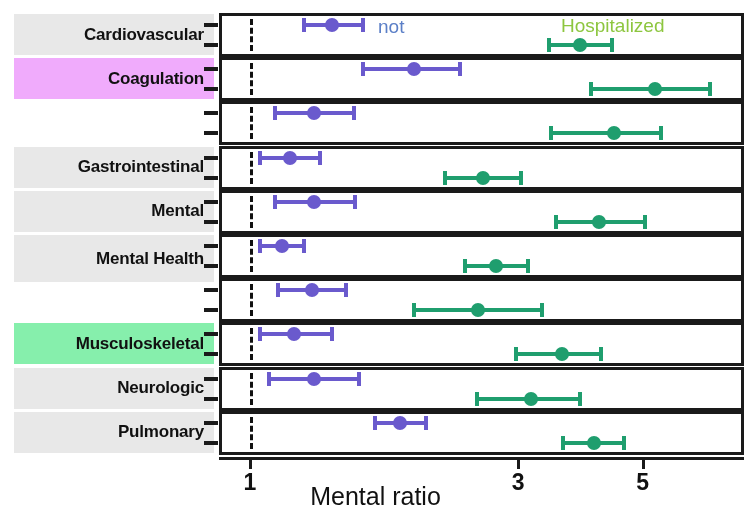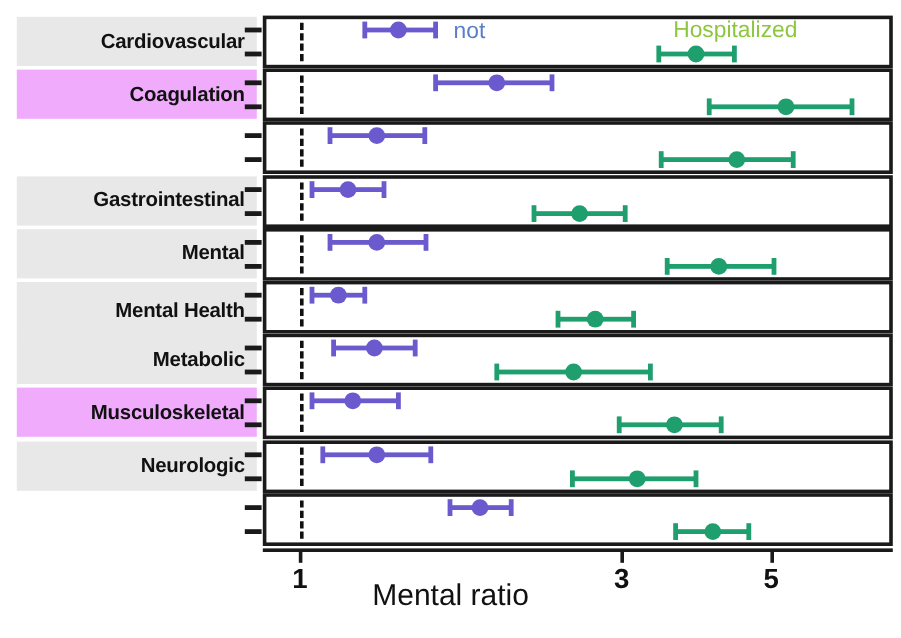--- a/index.html
+++ b/index.html
@@ -63,23 +63,23 @@
 <body>
 
 <div id="plot">
 
   <div class="label-col">
     <div class="row-label" style="top: 14px; height: 41px; background: rgb(232, 232, 232);">Cardiovascular</div>
     <div class="row-label" style="top: 58.2px; height: 41px; background: #f0abfc;">Coagulation</div>
     <div class="row-label" style="top: 146.6px; height: 41px; background: rgb(232, 232, 232);">Gastrointestinal</div>
     <div class="row-label" style="top: 190.8px; height: 41px; background: rgb(232, 232, 232);">Mental</div>
     <div class="row-label" style="top: 235px; height: 47px; background: rgb(232, 232, 232);">Mental Health</div>
-    <div class="row-label" style="top: 279.2px; height: 41px; background: rgb(232, 232, 232);">Metabolic</div>
-    <div class="row-label" style="top: 323.4px; height: 41px; background: #f0abfc;">Musculoskeletal</div>
+    <div class="row-label" style="top: 323.4px; height: 41px; background: #86efac;">Musculoskeletal</div>
     <div class="row-label" style="top: 367.6px; height: 41px; background: rgb(232, 232, 232);">Neurologic</div>
+    <div class="row-label" style="top: 411.8px; height: 41px; background: rgb(232, 232, 232);">Pulmonary</div>
   </div>
 
   <div id="panels">
       <div class="panel" style="left: 219px; top: 13px; width: 525px; height: 44px; border-color: rgb(26, 26, 26);">
         <div class="zeroline" style="left: 28px;"></div>
       </div>
       <div class="stub" style="top: 23px;"></div>
       <div class="stub" style="top: 43px;"></div>
       <div class="panel" style="left: 219px; top: 57.2px; width: 525px; height: 44px; border-color: rgb(26, 26, 26);">
         <div class="zeroline" style="left: 28px;"></div>

